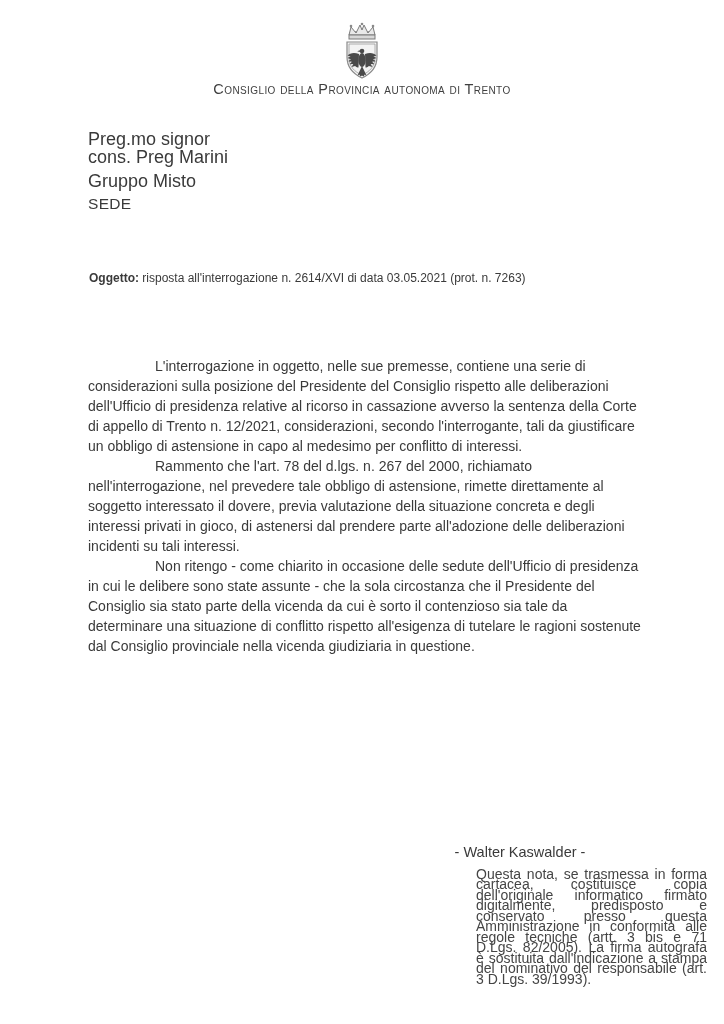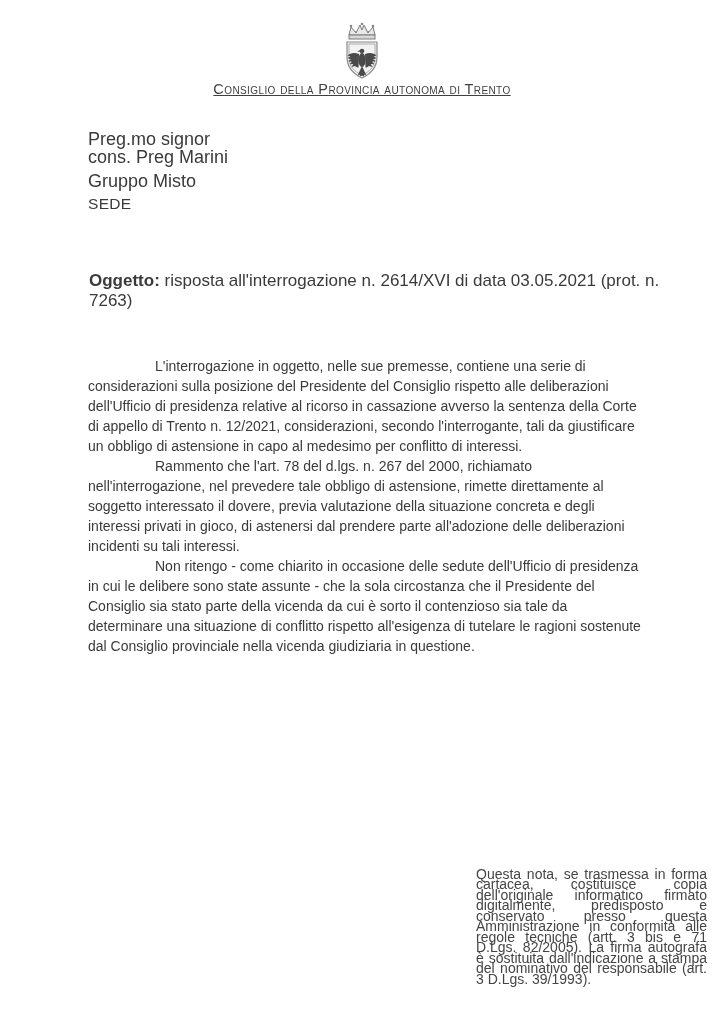--- a/index.html
+++ b/index.html
@@ -20,38 +20,37 @@
     width: 48px; height: 62px;
   }
   .org-name {
     position: absolute; left: 0; top: 81px; width: 724px;
     text-align: center;
     font-variant: small-caps;
     font-size: 14.5px;
     letter-spacing: 0.4px;
     color: #3f3f3f;
     white-space: nowrap;
-    text-decoration: underline;
   }
   .office-title {
     position: absolute; left: 0; top: 101px; width: 724px;
     text-align: center;
     font-variant: small-caps;
     font-size: 10.5px;
     letter-spacing: 0.8px;
     color: #4a4a4a;
   }
   .recipient-line { position: absolute; left: 88px; font-size: 18px; color: #3a3a3a; }
   .r1 { top: 129px; }
   .r2 { top: 147px; }
   .r3 { top: 171px; }
   .r4 { top: 195px; font-size: 15.5px; letter-spacing: 0.3px; }
   .subject {
     position: absolute; left: 89px; top: 271px; width: 580px;
-    font-size: 17px; color: #3a3a3a;
+    font-size: 12px; color: #3a3a3a;
   }
   .subject .lbl { font-weight: bold; }
   .body-block {
     position: absolute; left: 88px; top: 356px; width: 553px;
     font-size: 14px; line-height: 20px; color: #3a3a3a;
   }
   .body-block p { margin: 0; text-indent: 67px; text-align: left; }
   .sig-name {
     position: absolute; left: 370px; top: 844px; width: 300px;
     text-align: center; font-size: 14.5px; color: #3a3a3a;
@@ -107,15 +106,16 @@
     <span class="lbl">Oggetto:</span>
     <span>risposta all'interrogazione n. 2614/XVI di data 03.05.2021 (prot. n. 7263)</span>
   </div>
 
   <div class="body-block">
     <p>L'interrogazione in oggetto, nelle sue premesse, contiene una serie di considerazioni sulla posizione del Presidente del Consiglio rispetto alle deliberazioni dell'Ufficio di presidenza relative al ricorso in cassazione avverso la sentenza della Corte di appello di Trento n. 12/2021, considerazioni, secondo l'interrogante, tali da giustificare un obbligo di astensione in capo al medesimo per conflitto di interessi.</p>
     <p>Rammento che l'art. 78 del d.lgs. n. 267 del 2000, richiamato nell'interrogazione, nel prevedere tale obbligo di astensione, rimette direttamente al soggetto interessato il dovere, previa valutazione della situazione concreta e degli interessi privati in gioco, di astenersi dal prendere parte all'adozione delle deliberazioni incidenti su tali interessi.</p>
     <p>Non ritengo - come chiarito in occasione delle sedute dell'Ufficio di presidenza in cui le delibere sono state assunte - che la sola circostanza che il Presidente del Consiglio sia stato parte della vicenda da cui è sorto il contenzioso sia tale da determinare una situazione di conflitto rispetto all'esigenza di tutelare le ragioni sostenute dal Consiglio provinciale nella vicenda giudiziaria in questione.</p>
   </div>
 
+  <div class="sig-name">- Walter Kaswalder -</div>
   <div class="legal-note">Questa nota, se trasmessa in forma cartacea, costituisce copia dell'originale informatico firmato digitalmente, predisposto e conservato presso questa Amministrazione in conformità alle regole tecniche (artt. 3 bis e 71 D.Lgs. 82/2005). La firma autografa è sostituita dall'indicazione a stampa del nominativo del responsabile (art. 3 D.Lgs. 39/1993).</div>
 
 </div>
 
 </body></html>

